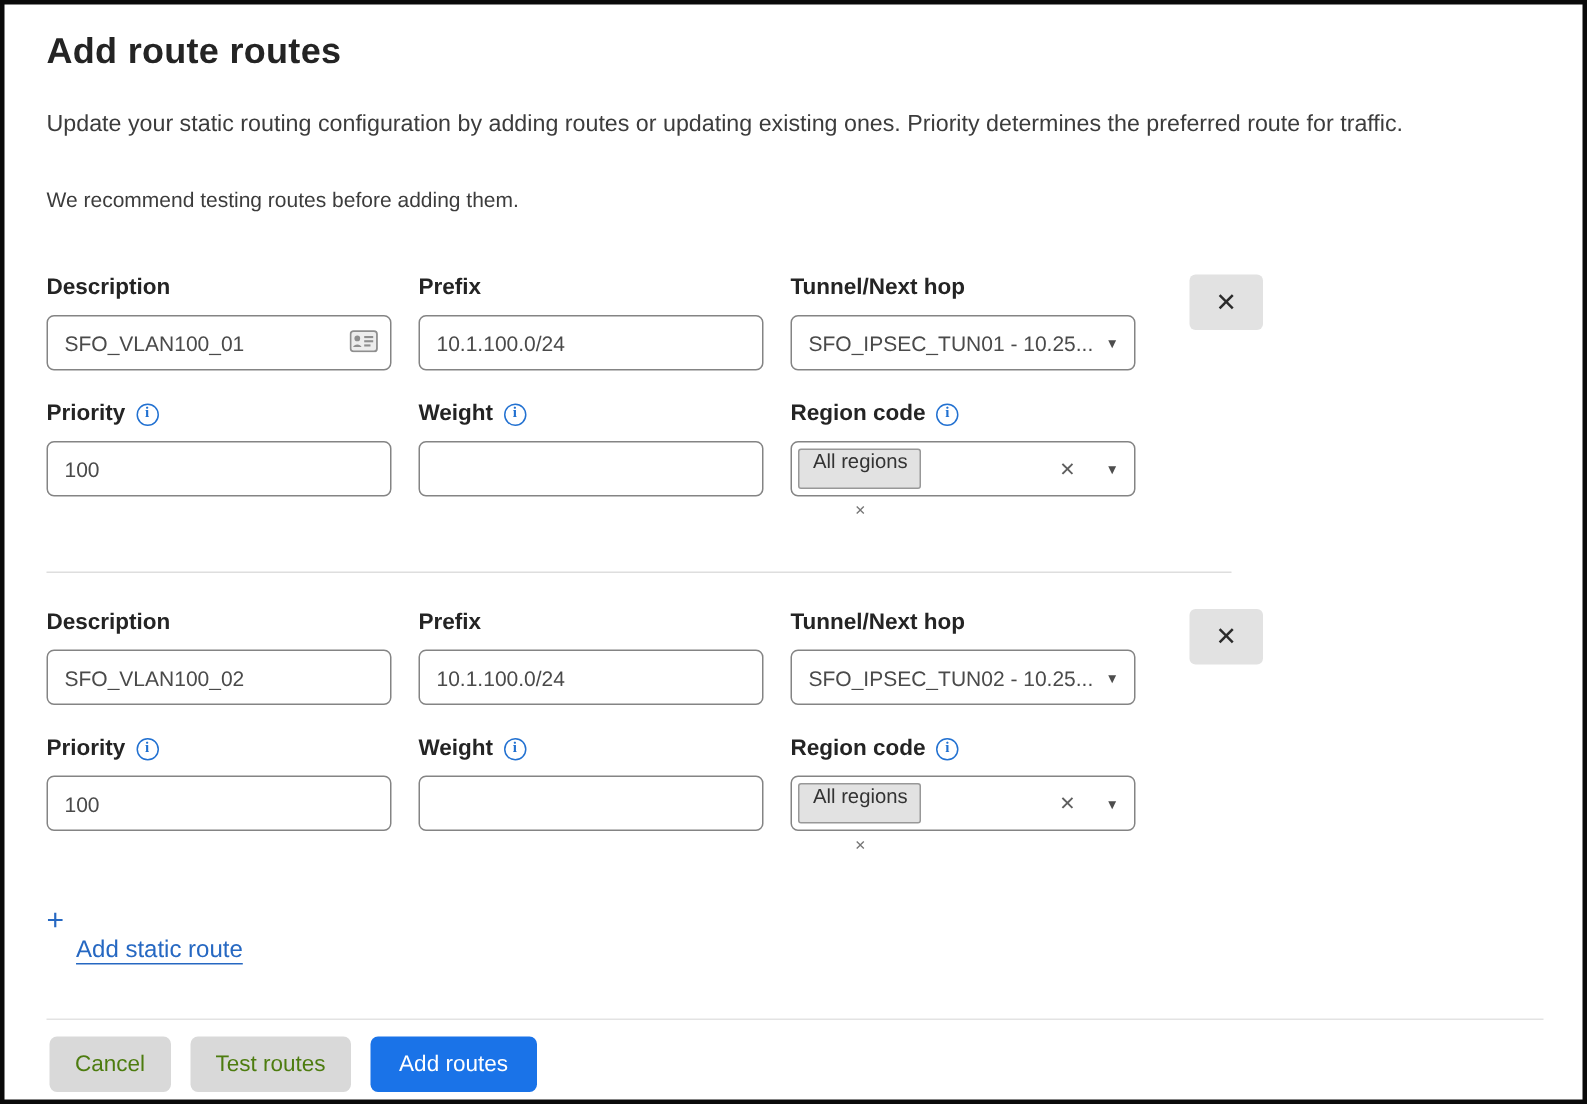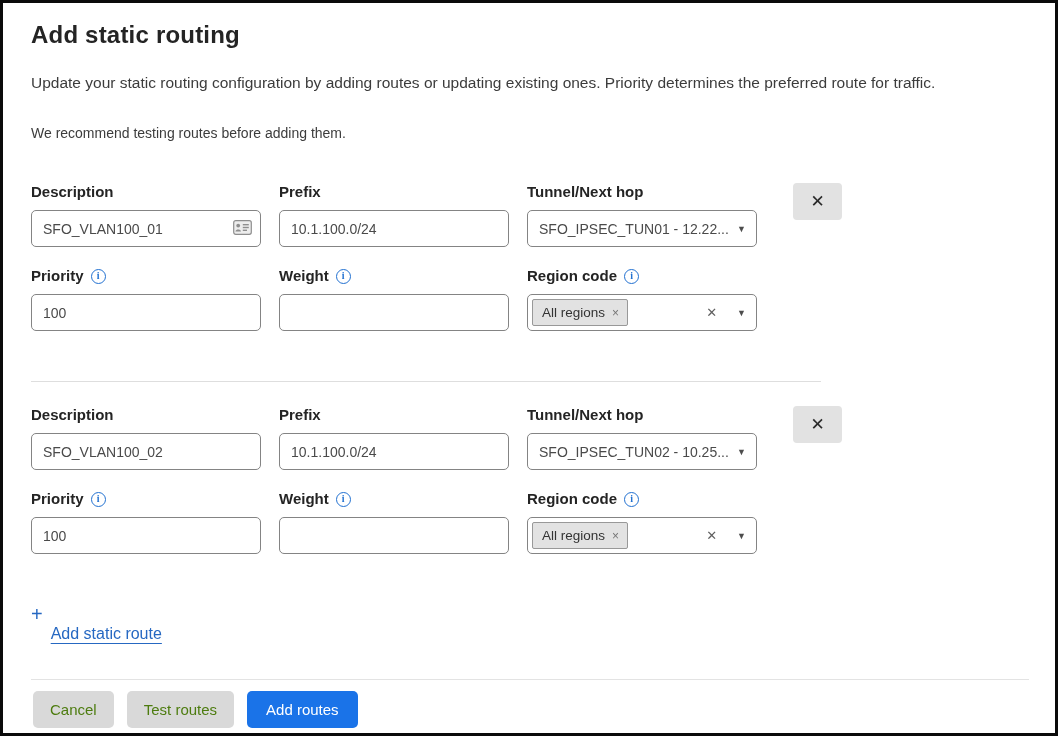--- a/index.html
+++ b/index.html
@@ -63,24 +63,24 @@
   }
   .select-box .select-text { flex: 1; white-space: nowrap; overflow: hidden; }
   .chev { font-size: 9px; color: #4d4d4d; margin-left: 8px; }
 
   .multiselect {
     height: 37px; border: 1px solid #848484; border-radius: 5px;
     background: #fff; display: flex; align-items: center;
     padding: 0 10px 0 4px; cursor: pointer;
   }
   .chip {
-    display: inline-flex; align-items: center; gap: 7px;
+    display: inline-flex; align-items: center; gap: 19px;
     background: #e2e2e2; border: 1px solid #989898; border-radius: 2px;
     height: 27px; padding: 0 8px 0 9px;
-    font-size: 13.5px; color: #333333; white-space: nowrap;
+    font-size: 13.5px; color: #333333; white-space: nowrap; flex-direction: column;
   }
   .chip-x { font-size: 12px; color: #767676; cursor: pointer; line-height: 1; }
   .multiselect .spacer { flex: 1; }
   .clear-x { font-size: 13px; color: #5f5f5f; cursor: pointer; margin-right: 12px; }
 
   .remove-btn {
     width: 49px; height: 37px; margin-left: 18px;
     background: #e2e2e2; border: none; border-radius: 4px;
     font-size: 17px; color: #2b2b2b; cursor: pointer;
     display: flex; align-items: center; justify-content: center;
@@ -112,21 +112,21 @@
     font-size: 15px; cursor: pointer; padding: 0 17px;
   }
   .btn-gray { background: #d9d9d9; color: #4d7c0f; }
   .btn-primary { background: #1a73e8; color: #ffffff; padding: 0 19px; }
 </style>
 </head>
 <body>
 
 <div class="frame">
   <div class="page">
-    <h1 class="dialog-title">Add static routing</h1>
+    <h1 class="dialog-title">Add route routes</h1>
     <p class="intro">Update your static routing configuration by adding routes or updating existing ones. Priority determines the preferred route for traffic.</p>
     <p class="note">We recommend testing routes before adding them.</p>
 
     <div class="route-block">
       <div class="field-row">
         <div class="field">
           <div class="field-label">Description</div>
           <div class="input-wrap">
             <input class="text-input" type="text" value="SFO_VLAN100_01" style="">
             <span class="input-adorn">
@@ -141,21 +141,21 @@
             </span>
           </div>
         </div>
         <div class="field">
           <div class="field-label">Prefix</div>
           <input class="text-input no-icon" type="text" value="10.1.100.0/24" style="">
         </div>
         <div class="field">
           <div class="field-label">Tunnel/Next hop</div>
           <div class="select-box">
-            <span class="select-text">SFO_IPSEC_TUN01 - 12.22...</span>
+            <span class="select-text">SFO_IPSEC_TUN01 - 10.25...</span>
             <span class="chev">▼</span>
           </div>
         </div>
         <button class="remove-btn">
           <span>✕</span>
         </button>
       </div>
 
       <div class="field-row">
         <div class="field">

